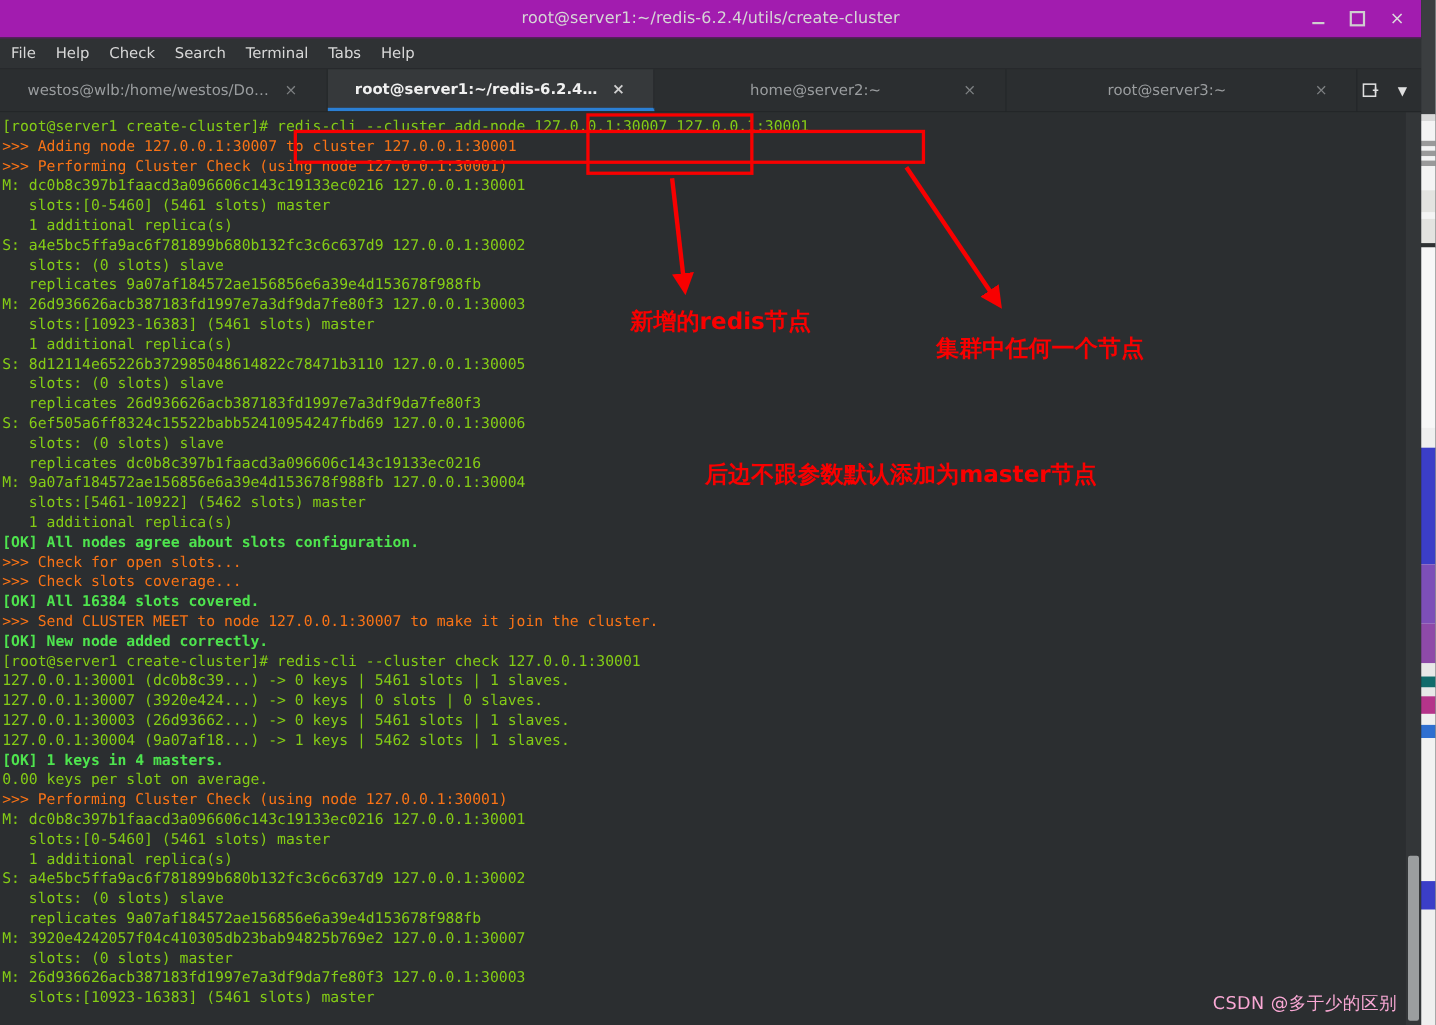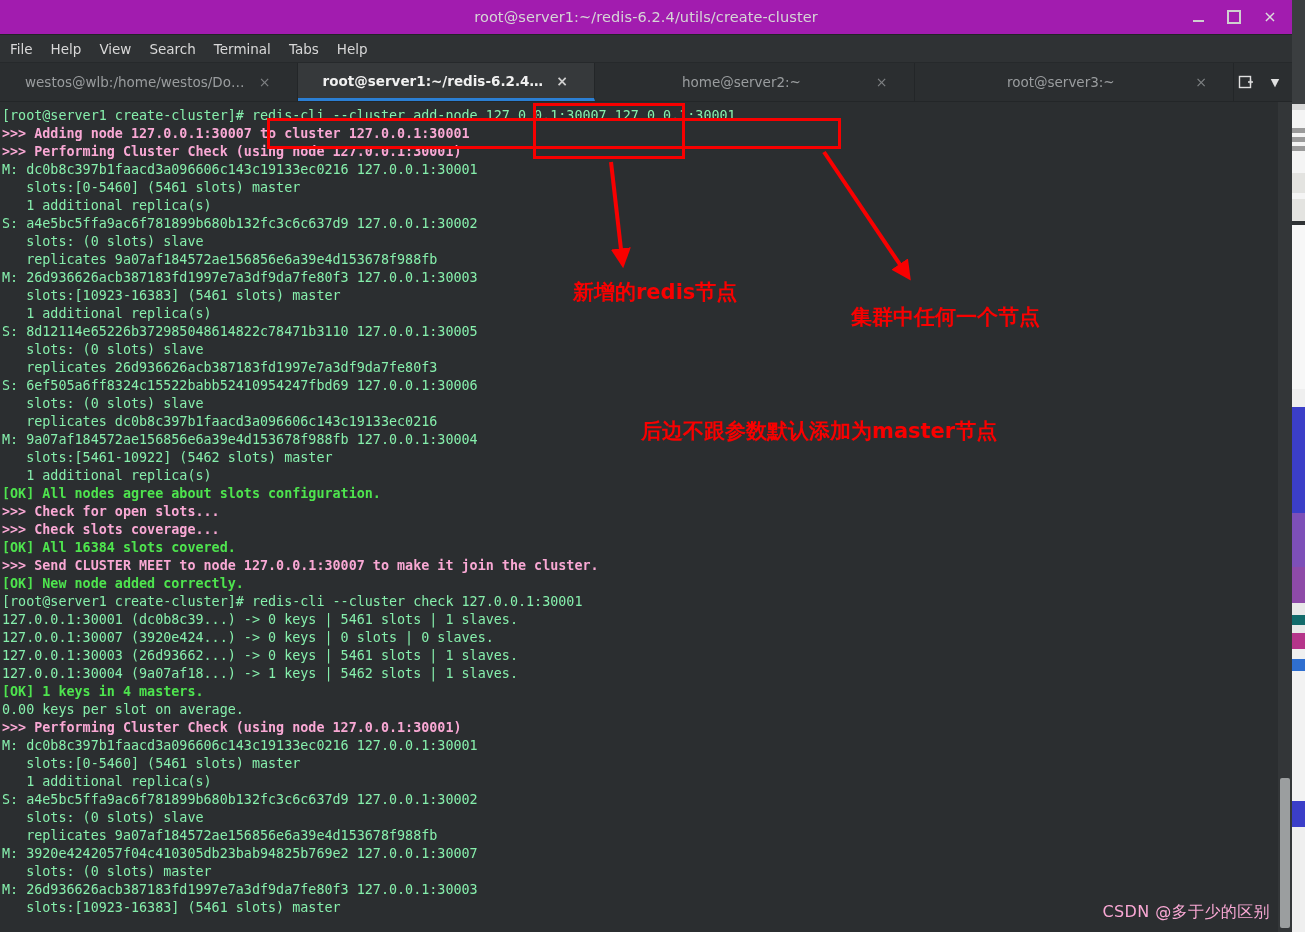--- a/index.html
+++ b/index.html
@@ -172,22 +172,22 @@
     left: 0;
     top: 0;
     padding: 5px 0 0 2px;
     font-family: "DejaVu Sans Mono", monospace;
     font-size: 13.4px;
     line-height: 18px;
     white-space: pre;
     color: #e6e6e6;
   }
   #term-text .ln { display: block; height: 18px; }
-  .c-white  { color: #86efac; }
-  .c-bold   { color: #f9a8d4; font-weight: bold; }
+  .c-white  { color: #84cc16; }
+  .c-bold   { color: #f97316; font-weight: normal; }
   .c-green  { color: #4ee44e; font-weight: bold; }
 
   
   #term-scrollbar {
     position: absolute;
     right: 0;
     top: 0;
     width: 14px;
     height: 833px;
     background: #333638;
@@ -280,21 +280,21 @@
       </div>
       <div class="wbtn">
         <span class="glyph-close">×</span>
       </div>
     </div>
   </div>
 
   <div id="menubar">
     <div class="menu-item">File</div>
     <div class="menu-item">Help</div>
-    <div class="menu-item">View</div>
+    <div class="menu-item">Check</div>
     <div class="menu-item">Search</div>
     <div class="menu-item">Terminal</div>
     <div class="menu-item">Tabs</div>
     <div class="menu-item">Help</div>
   </div>
 
   <div id="tabbar">
     <div class="tab first">
       <span class="tab-label">westos@wlb:/home/westos/Dow…</span>
       <span class="tab-close">×</span>

